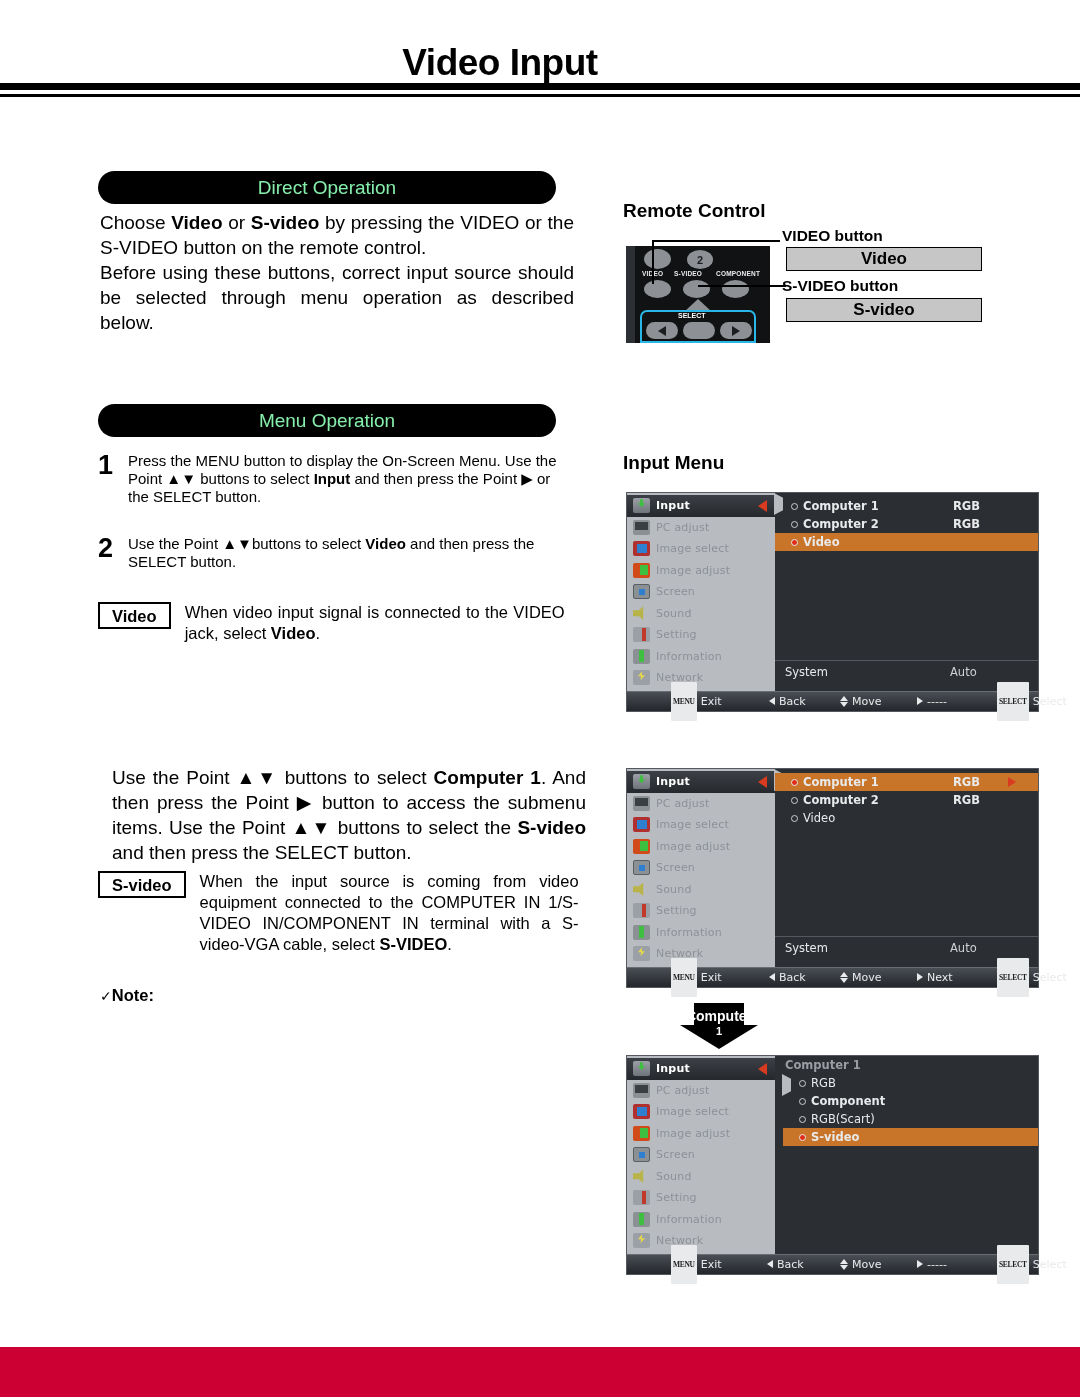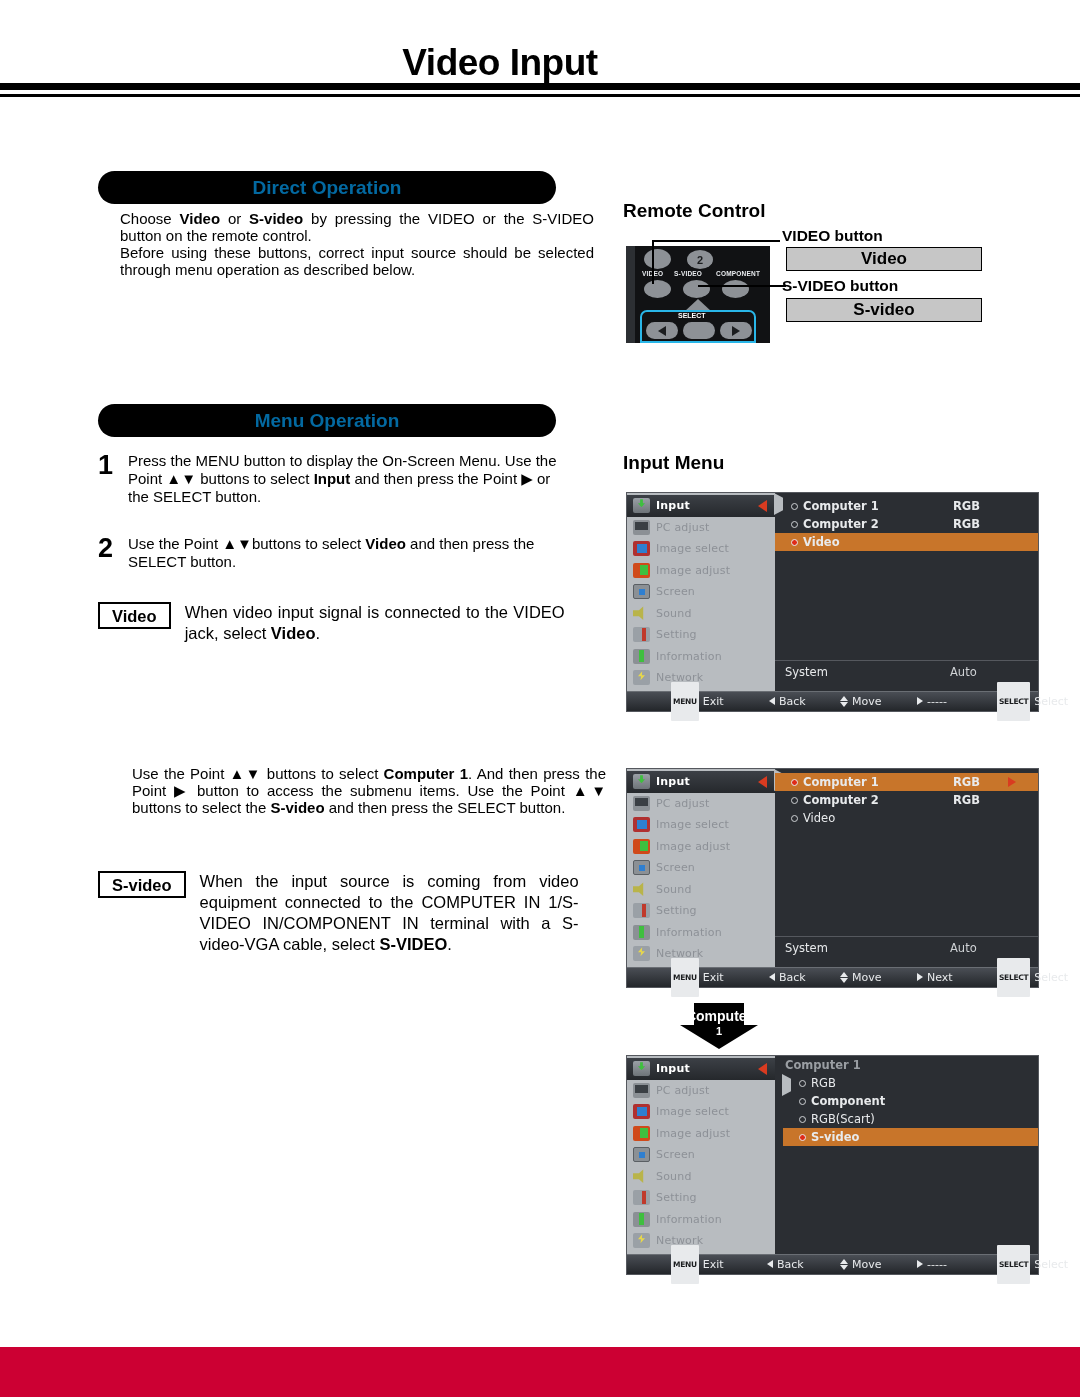--- a/index.html
+++ b/index.html
@@ -32,31 +32,30 @@
     position: absolute; left: 98px; top: 117px; width: 884px; height: 36px;
     background: #c0c5cd; border-radius: 7px;
     display: flex; align-items: center; justify-content: center;
     font-size: 24px; font-weight: bold; letter-spacing: -0.3px;
   }
 
   
   .pill {
     position: absolute; height: 33px; background: #000; border-radius: 17px;
     display: flex; align-items: center; justify-content: center;
-    color: #0369a1; font-size: 19px; font-weight: bold;
+    color: #86efac; font-size: 19px; font-weight: normal;
   }
   #pill-direct { left: 98px; top: 171px; width: 458px; }
   #pill-menu   { left: 98px; top: 404px; width: 458px; }
 
   
   .body-text {
     position: absolute;
-    font-size: 15px; line-height: 17px;
+    font-size: 19px; line-height: 25px;
     text-align: justify;
-    margin-left: 20px;
   }
   #direct-text { left: 100px; top: 210px; width: 474px; }
   #direct-text p { margin: 0; }
   #direct-text p.just { text-align: justify; text-align-last: left; }
 
   .step {
     position: absolute; display: flex; gap: 10px;
   }
   .step-num {
     font-size: 27px; font-weight: bold; line-height: 26px;
@@ -223,21 +222,21 @@
   .osd-sys .sysval { position: absolute; left: 175px; color:#cfd2d5; }
   .osd-foot {
     display: flex; align-items: center; height: 20px;
     background: linear-gradient(#4a4e55, #23262a);
     border-top: 1px solid #6a6e74;
     font-size: 11px; color: #e8eaec;
   }
   .osd-foot .fi { display: flex; align-items: center; gap: 4px; position: absolute; }
   .osd-foot .key {
     background: #e8eaec; color: #1b1d1f; font-size: 7.5px; font-weight: bold;
-    padding: 15px 2px; border-radius: 1px; letter-spacing: -0.3px;
+    padding: 15px 2px; border-radius: 1px; letter-spacing: -0.3px; font-family: Liberation Serif, serif;
   }
   .osd-foot .tri-l { width:0;height:0;border-top:4px solid transparent;border-bottom:4px solid transparent;border-right:6px solid #e8eaec; }
   .osd-foot .tri-r { width:0;height:0;border-top:4px solid transparent;border-bottom:4px solid transparent;border-left:6px solid #e8eaec; }
   .osd-foot .updown { display:flex; flex-direction:column; gap:1px; }
   .osd-foot .updown .u { width:0;height:0;border-left:4px solid transparent;border-right:4px solid transparent;border-bottom:5px solid #e8eaec; }
   .osd-foot .updown .d { width:0;height:0;border-left:4px solid transparent;border-right:4px solid transparent;border-top:5px solid #e8eaec; }
 
   
   .ic { position:absolute; inset:0; }
   .ic-input { background: linear-gradient(#9aa0a6,#6e7479); border-radius:2px; }
@@ -367,20 +366,21 @@
   <div class="body-text" id="para-computer1">
     <span>Use the Point ▲▼ buttons to select </span><b>Computer 1</b><span>. And then press the Point ▶ button to access the submenu items. Use the Point ▲▼ buttons to select the </span><b>S-video</b><span> and then press the SELECT button.</span>
   </div>
 
   <div class="labelled-row" id="row-svideo">
     <div class="label-box">S-video</div>
     <div class="lr-text"><span>When the input source is coming from video equipment connected to the COMPUTER IN 1/S-VIDEO IN/COMPONENT IN terminal with a S-video-VGA cable, select </span><b>S-VIDEO</b><span>.</span></div>
   </div>
 
   <div class="note">
+    <div class="note-head"><span class="check">✓</span><span>Note:</span></div>
   </div>
 
   <div class="im-title">Input Menu</div>
 
   <div class="osd" id="osd1" style="left:626px; top:492px;">
     <div class="osd-main">
       <div class="osd-side">
         <div class="si active">
             <span class="ico">
               <i class="ic ic-input"></i>

